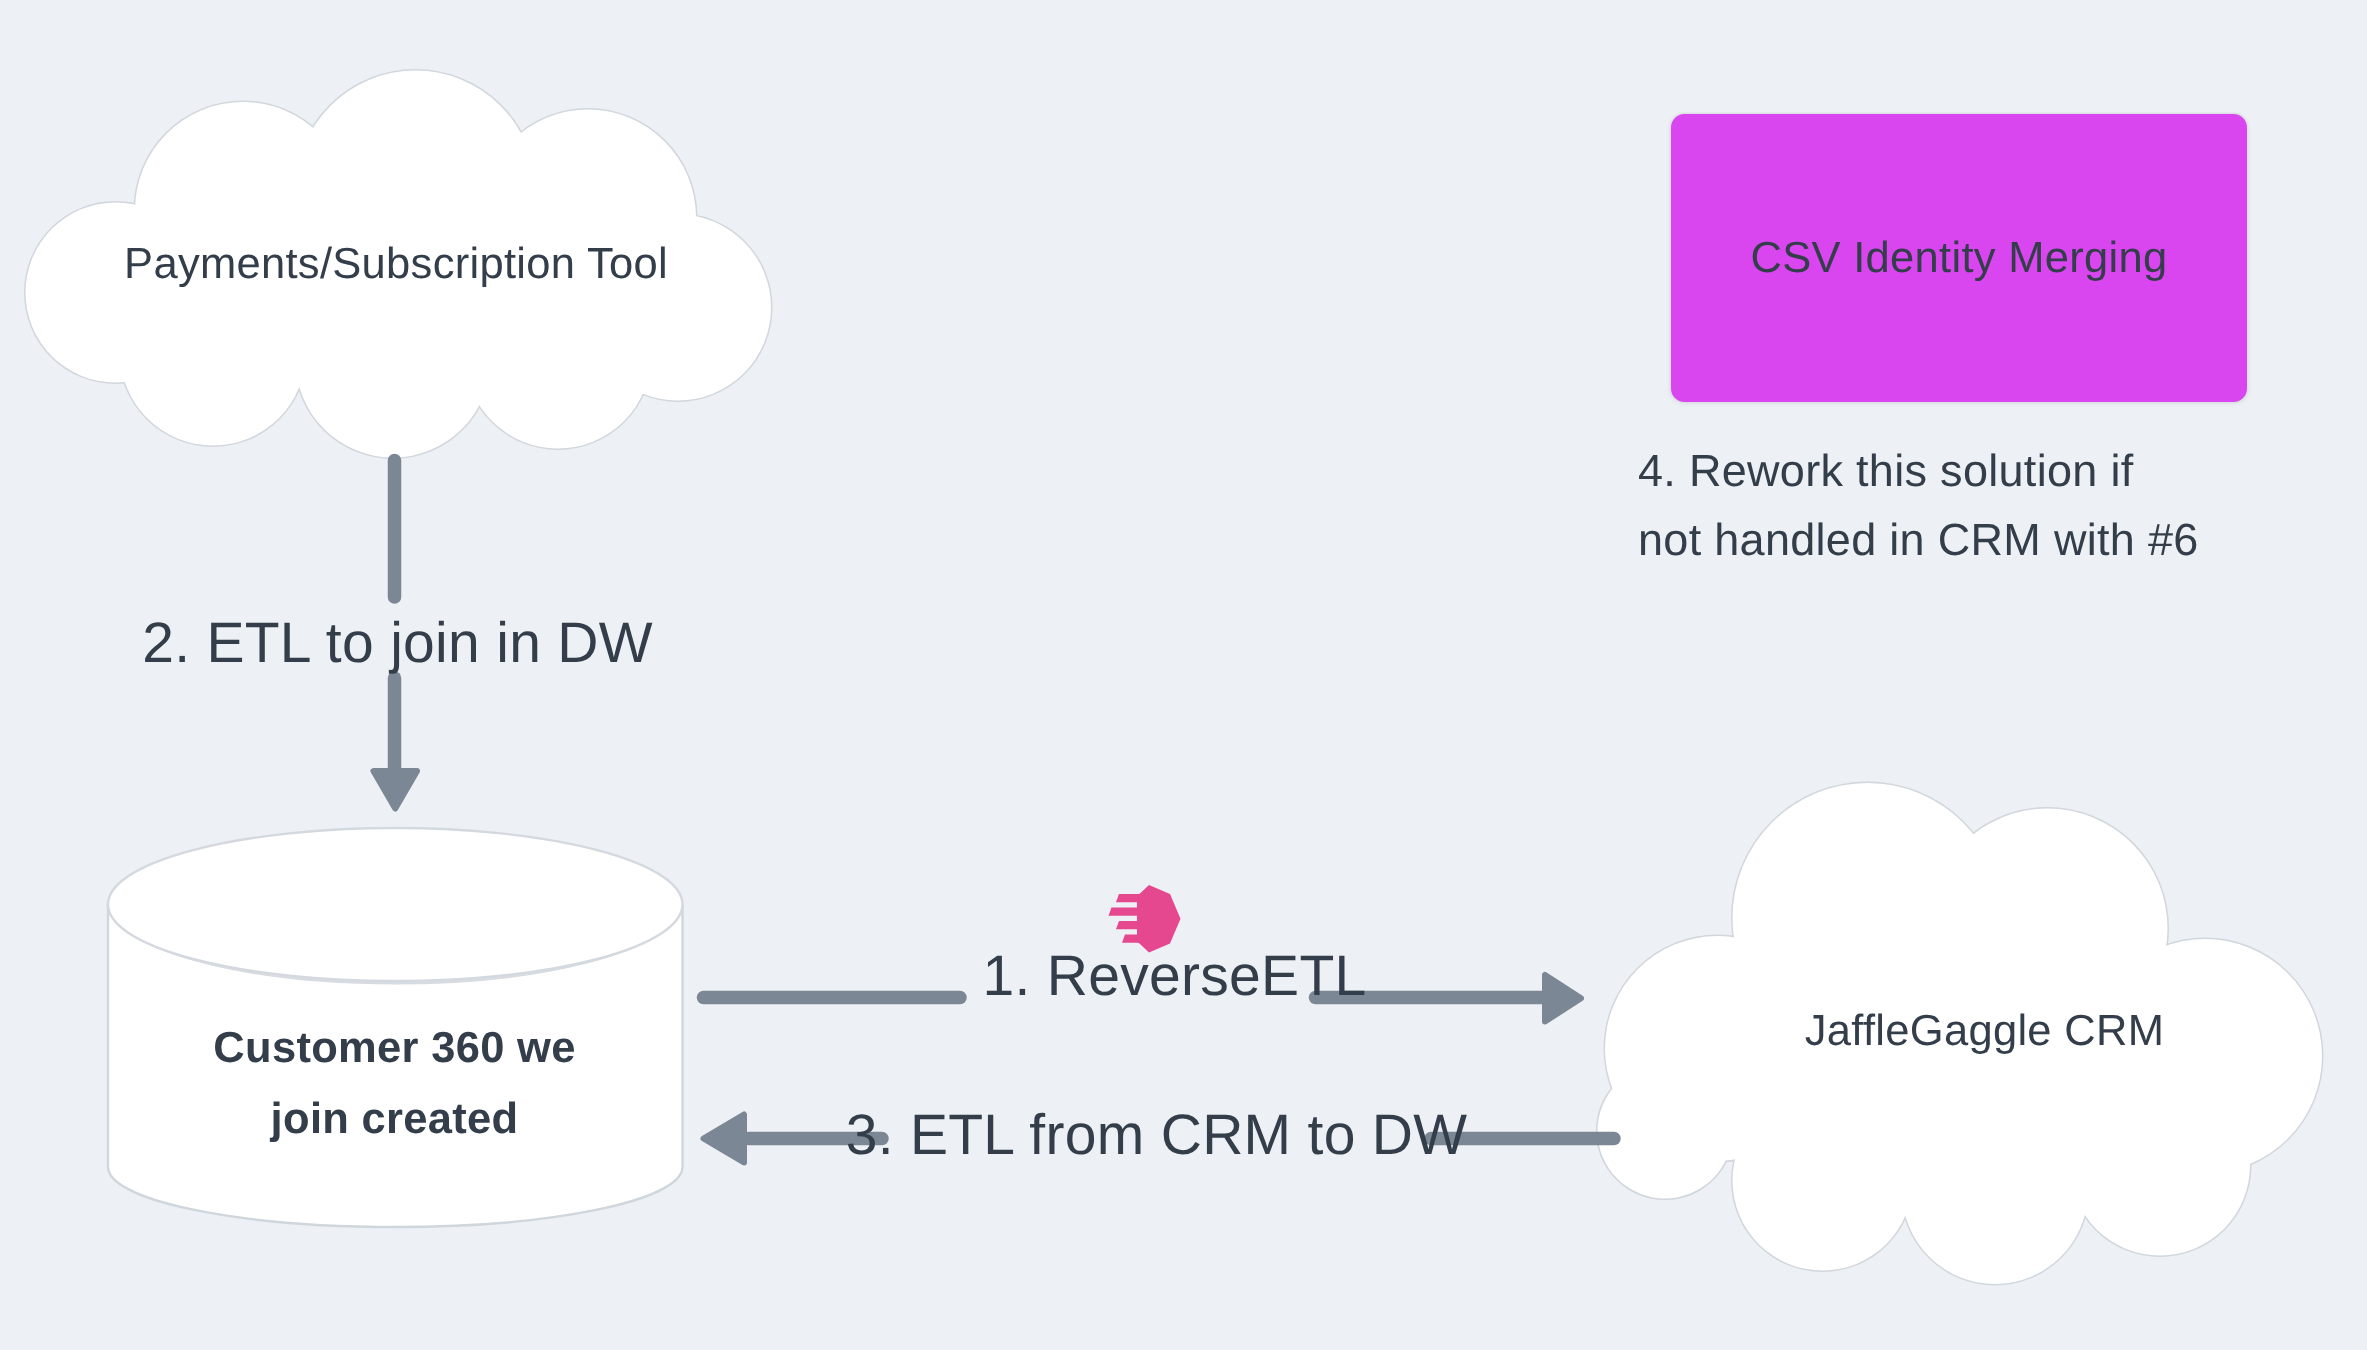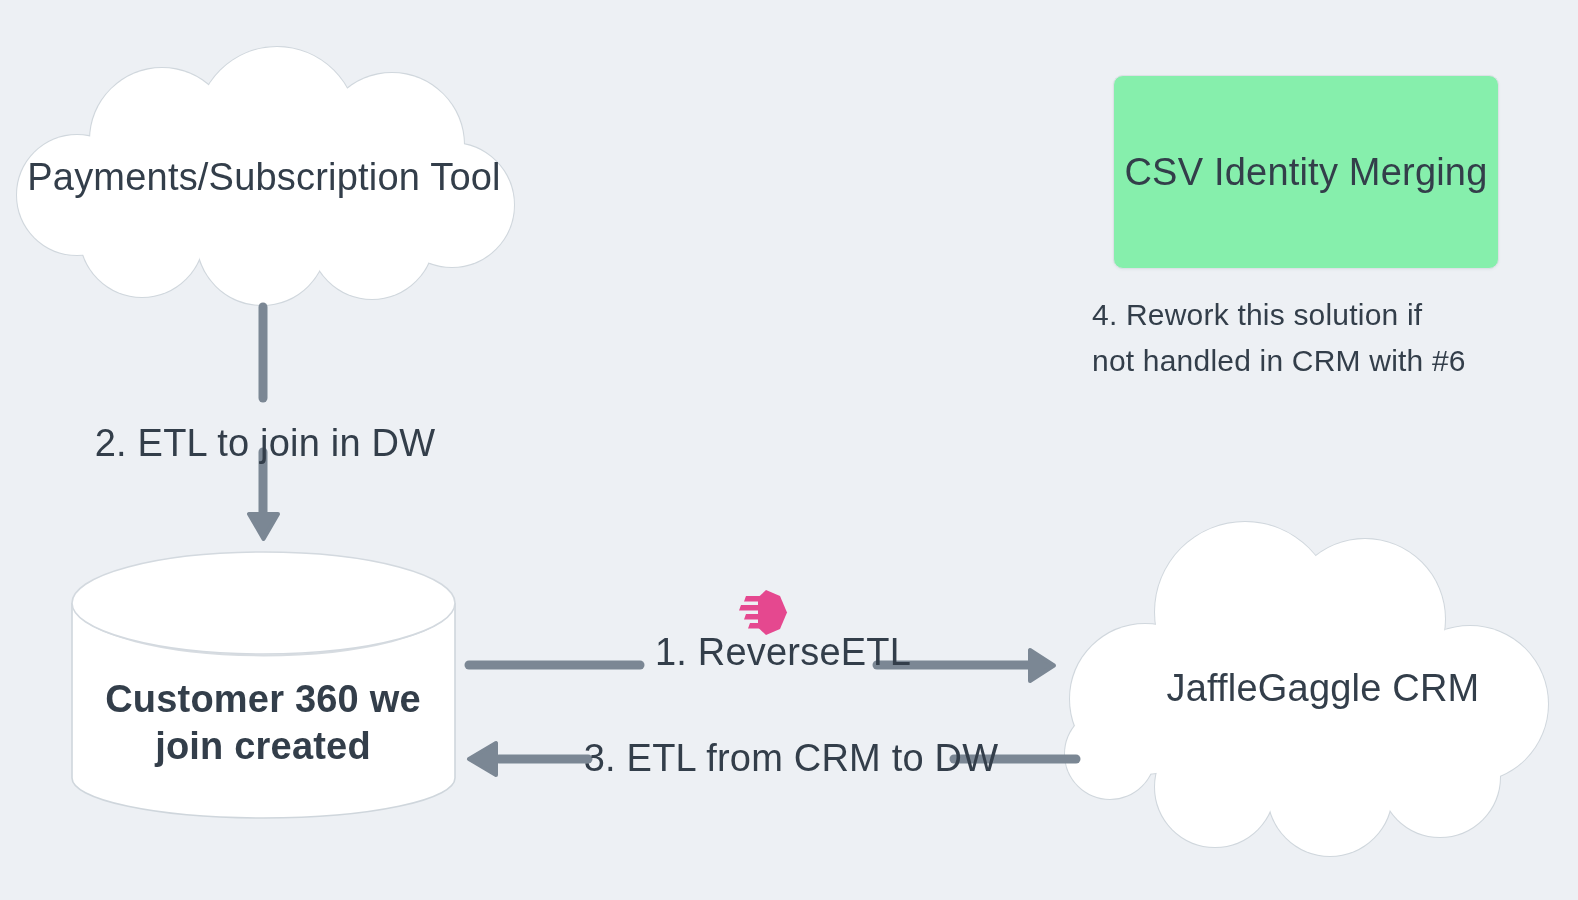--- a/index.html
+++ b/index.html
@@ -17,31 +17,31 @@
   .cyl-fill{fill:#ffffff;stroke:none;}
   .cyl-stroke{fill:none;stroke:#cfd6dc;stroke-width:1.6;}
   .cyl-shadow{fill:none;stroke:#d7dce1;stroke-width:2;}
   .cyl-top{fill:#ffffff;stroke:#d3d9df;stroke-width:1.6;}
   .arrow-line{stroke:#7b8794;stroke-width:9;stroke-linecap:round;fill:none;}
   .arrow-head{fill:#7b8794;stroke:#7b8794;stroke-width:4;stroke-linejoin:round;}
   .logo{fill:#e5488f;}
   .label{
     position:absolute;
     transform:translate(-50%,-50%);
-    font-size:38px;
+    font-size:29px;
     white-space:nowrap;
     text-align:center;
     letter-spacing:0.2px;
   }
   .edge-label{font-size:38px;}
   .two-line{line-height:47px;}
   .card{
     position:absolute;
     left:1113px;top:75px;width:384px;height:192px;
-    background:#86efac;
+    background:#d946ef;
     border:1px solid #dde1e6;
     border-radius:10px;
     box-shadow:0 1px 3px rgba(40,60,80,0.05);
     display:flex;align-items:center;justify-content:center;
   }
   .card .label{position:static;transform:none;}
   .note{
     position:absolute;
     left:1092px;top:292px;
     font-size:30px;
@@ -133,22 +133,22 @@
 
   <div class="label two-line" style="left:263px; top:723px;font-weight:bold;">
     <div>Customer 360 we</div>
     <div>join created</div>
   </div>
 
   <div class="label" style="left:1307px; top:688px;margin-left:16px;">JaffleGaggle CRM</div>
 
   <div class="label edge-label" style="left:758px; top:652px;margin-left:25px;">1. ReverseETL</div>
 
-  <div class="label edge-label" style="left:265px; top:443px;">2. ETL to join in DW</div>
+  <div class="label edge-label" style="left:265px; top:430px;">2. ETL to join in DW</div>
 
-  <div class="label edge-label" style="left:791px; top:758px;text-align:center;">3. ETL from CRM to DW</div>
+  <div class="label edge-label" style="left:771px; top:758px;text-align:center;">3. ETL from CRM to DW</div>
 
   <div class="note">
     <div>4. Rework this solution if</div>
     <div>not handled in CRM with #6</div>
   </div>
 
 </div>
 
 </body></html>

